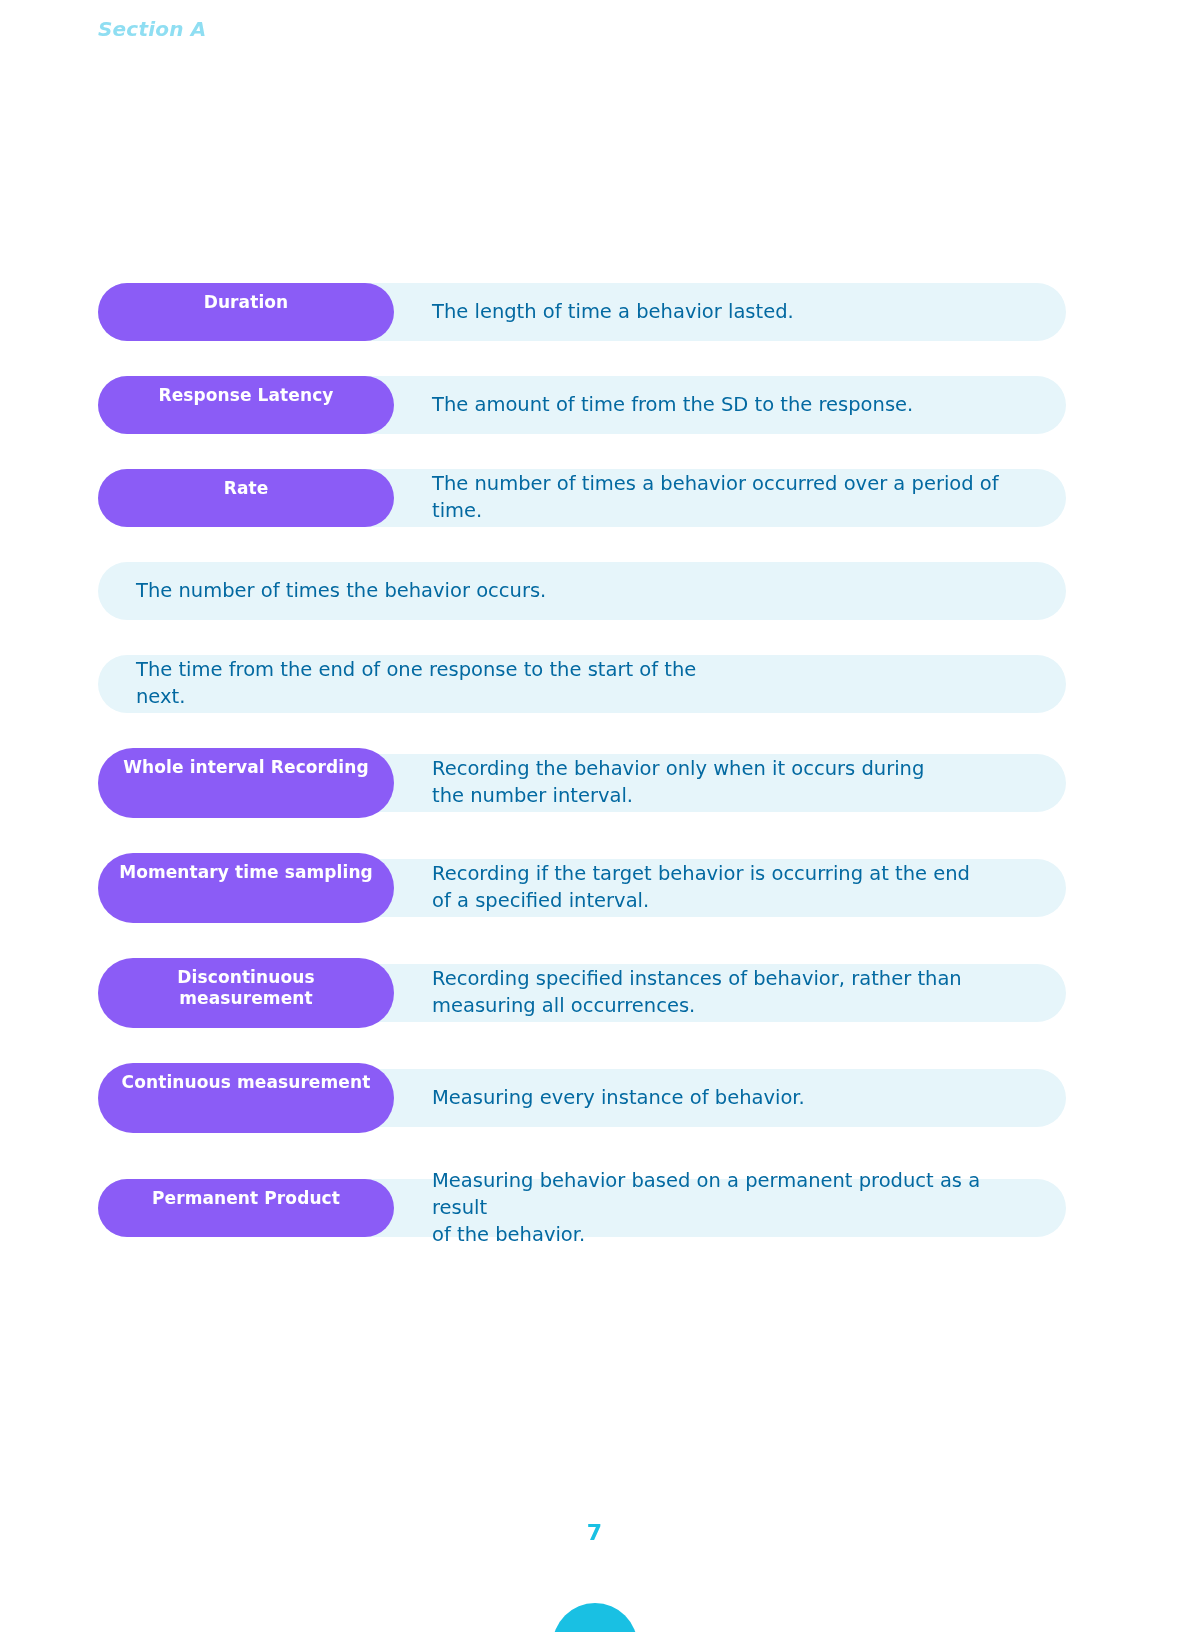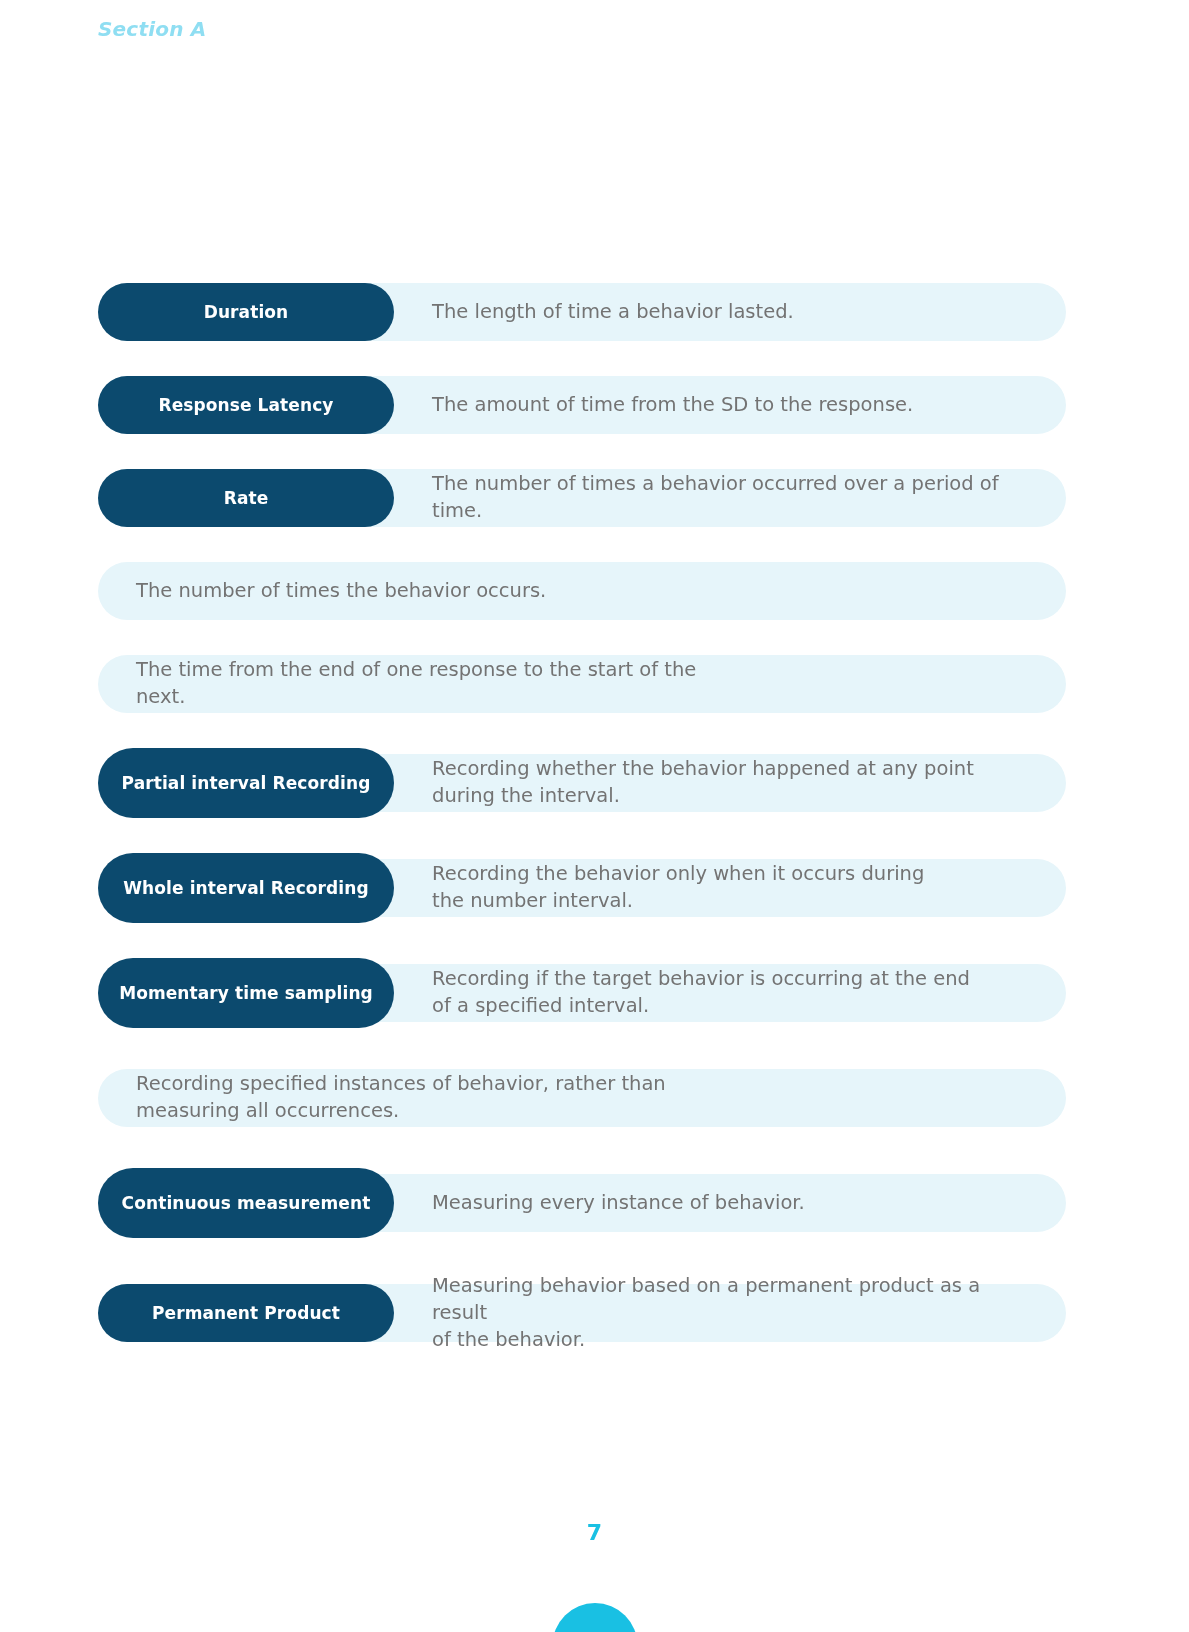--- a/index.html
+++ b/index.html
@@ -78,24 +78,23 @@
     border-radius: 29px;
     z-index: 0;
   }
 
   .term-pill {
     position: relative;
     z-index: 1;
     width: 296px;
     min-height: 58px;
     box-sizing: border-box;
-    background: #0c4a6e;
+    background: #8b5cf6;
     border-radius: 40px;
     display: flex;
-    align-items: center;
     justify-content: center;
     text-align: center;
     padding: 9px 14px;
     flex: 0 0 296px;
   }
   .term-text {
     font-family: "DejaVu Sans", sans-serif;
     font-size: 17px;
     font-weight: bold;
     color: #ffffff;
@@ -103,21 +102,21 @@
     letter-spacing: 0.1px;
   }
 
   .definition {
     position: relative;
     z-index: 1;
     margin-left: 38px;
     font-family: "DejaVu Sans", sans-serif;
     font-size: 19.5px;
     font-weight: normal;
-    color: #737373;
+    color: #0369a1;
     line-height: 1.38;
     max-width: 600px;
   }
   .definition .line2 { display: block; }
 
   
   .vocab-row.two-line .term-pill { min-height: 70px; }
   .vocab-row.two-line { min-height: 70px; }
 
   
@@ -186,40 +185,36 @@
         <div class="row-strip"></div>
         <div class="definition"><span class="line1">The number of times the behavior occurs.</span></div>
       </div>
       <div class="vocab-row">
         <div class="row-strip"></div>
         <div class="definition"><span class="line1">The time from the end of one response to the start of the next.</span></div>
       </div>
       <div class="vocab-row two-line">
         <div class="row-strip"></div>
         <div class="term-pill">
-          <div class="term-text">Partial interval Recording</div>
-        </div>
-        <div class="definition"><span class="line1">Recording whether the behavior happened at any point</span><span class="line2">during the interval.</span></div>
-      </div>
-      <div class="vocab-row two-line">
-        <div class="row-strip"></div>
-        <div class="term-pill">
           <div class="term-text">Whole interval Recording</div>
         </div>
         <div class="definition"><span class="line1">Recording the behavior only when it occurs during</span><span class="line2">the number interval.</span></div>
       </div>
       <div class="vocab-row two-line">
         <div class="row-strip"></div>
         <div class="term-pill">
           <div class="term-text">Momentary time sampling</div>
         </div>
         <div class="definition"><span class="line1">Recording if the target behavior is occurring at the end</span><span class="line2">of a specified interval.</span></div>
       </div>
       <div class="vocab-row two-line">
         <div class="row-strip"></div>
+        <div class="term-pill">
+          <div class="term-text">Discontinuous measurement</div>
+        </div>
         <div class="definition"><span class="line1">Recording specified instances of behavior, rather than</span><span class="line2">measuring all occurrences.</span></div>
       </div>
       <div class="vocab-row two-line">
         <div class="row-strip"></div>
         <div class="term-pill">
           <div class="term-text">Continuous measurement</div>
         </div>
         <div class="definition"><span class="line1">Measuring every instance of behavior.</span></div>
       </div>
       <div class="vocab-row">

